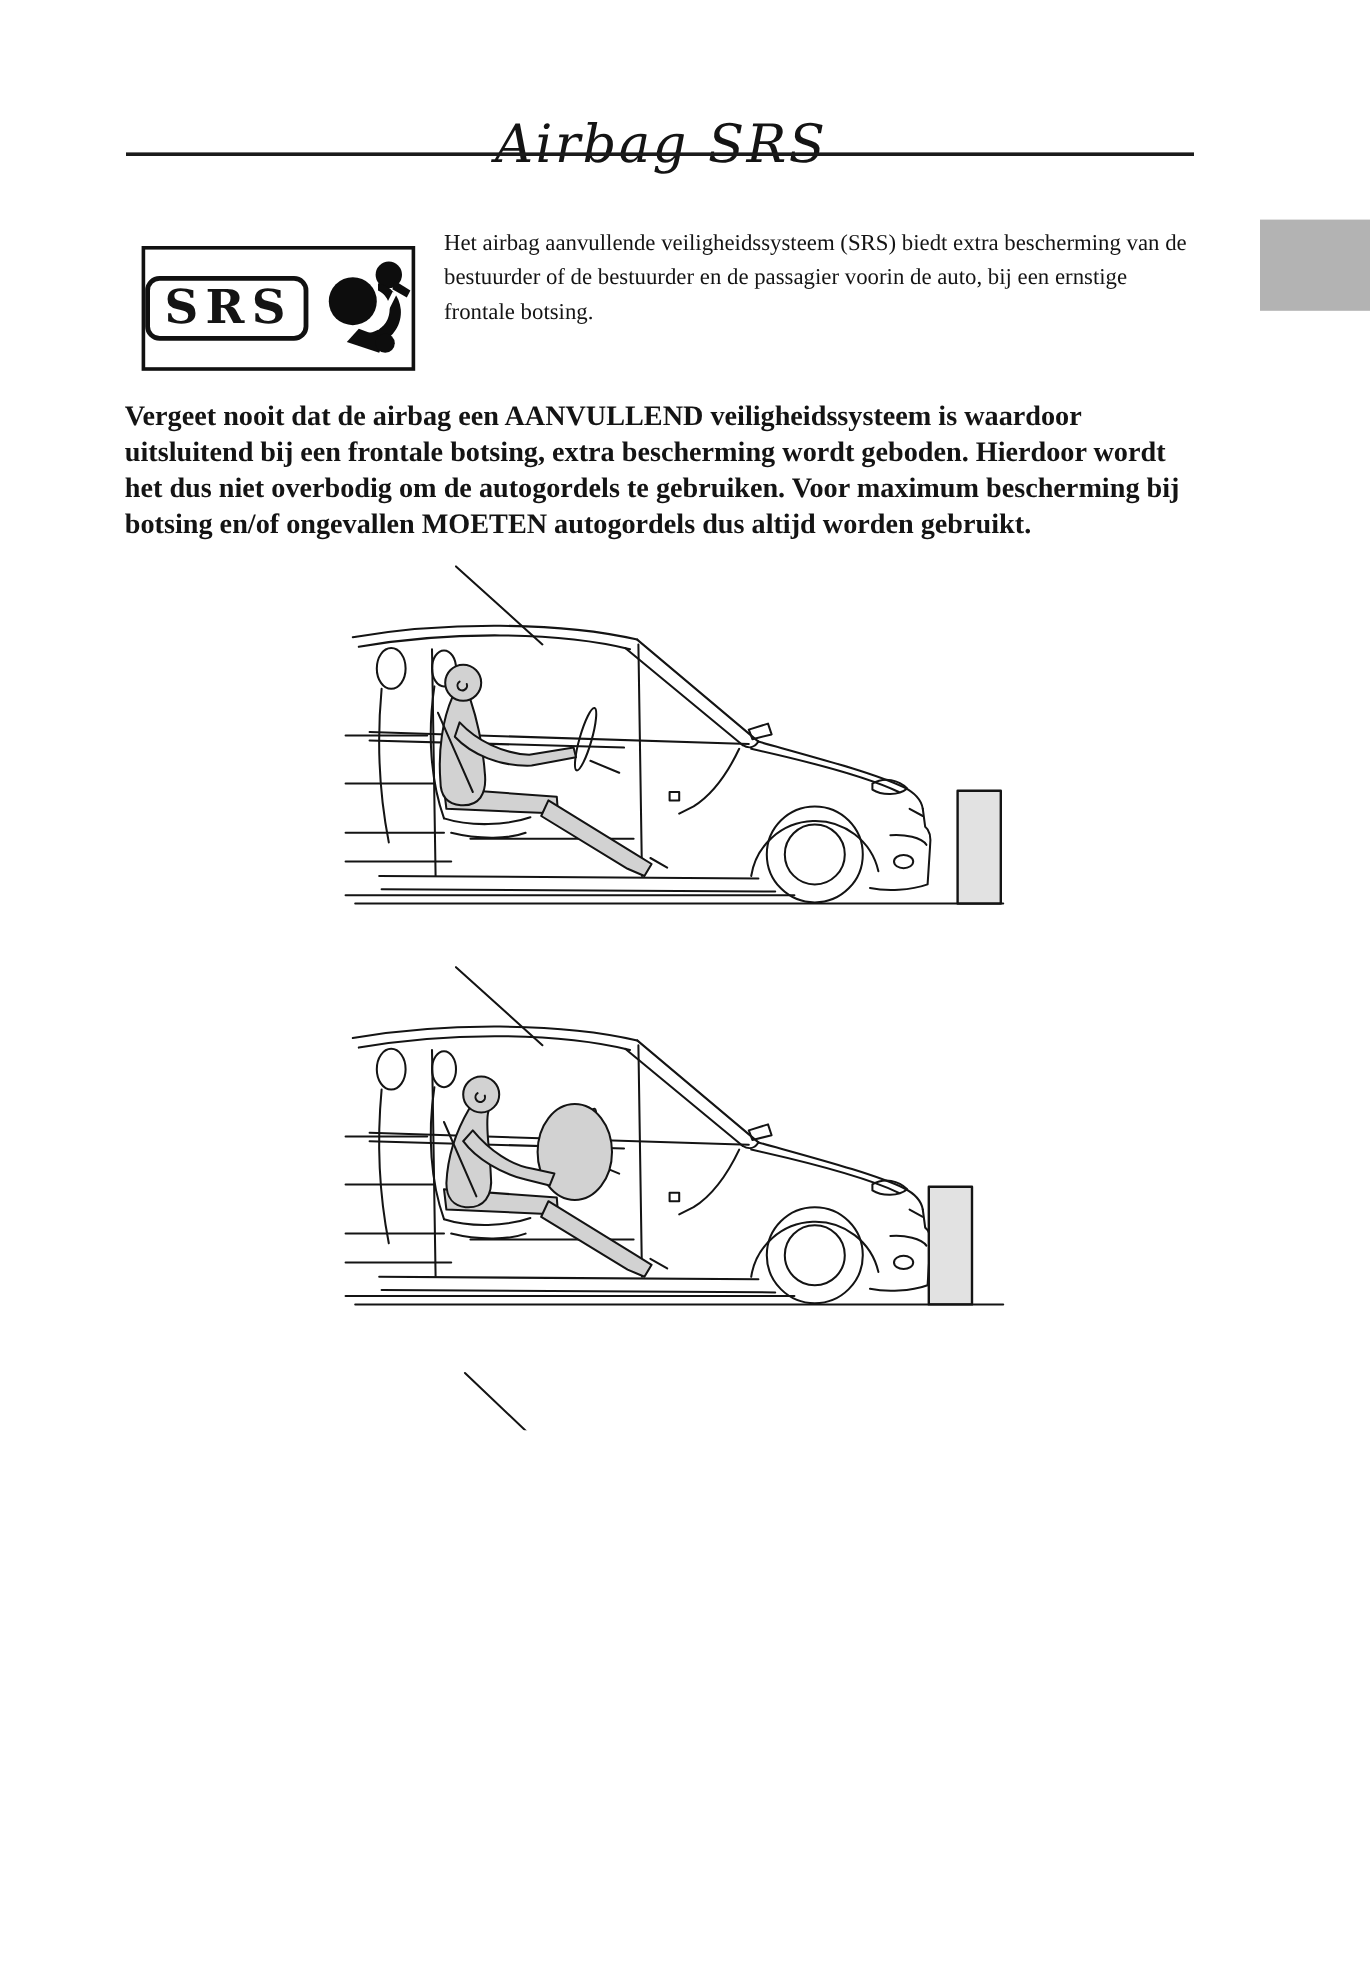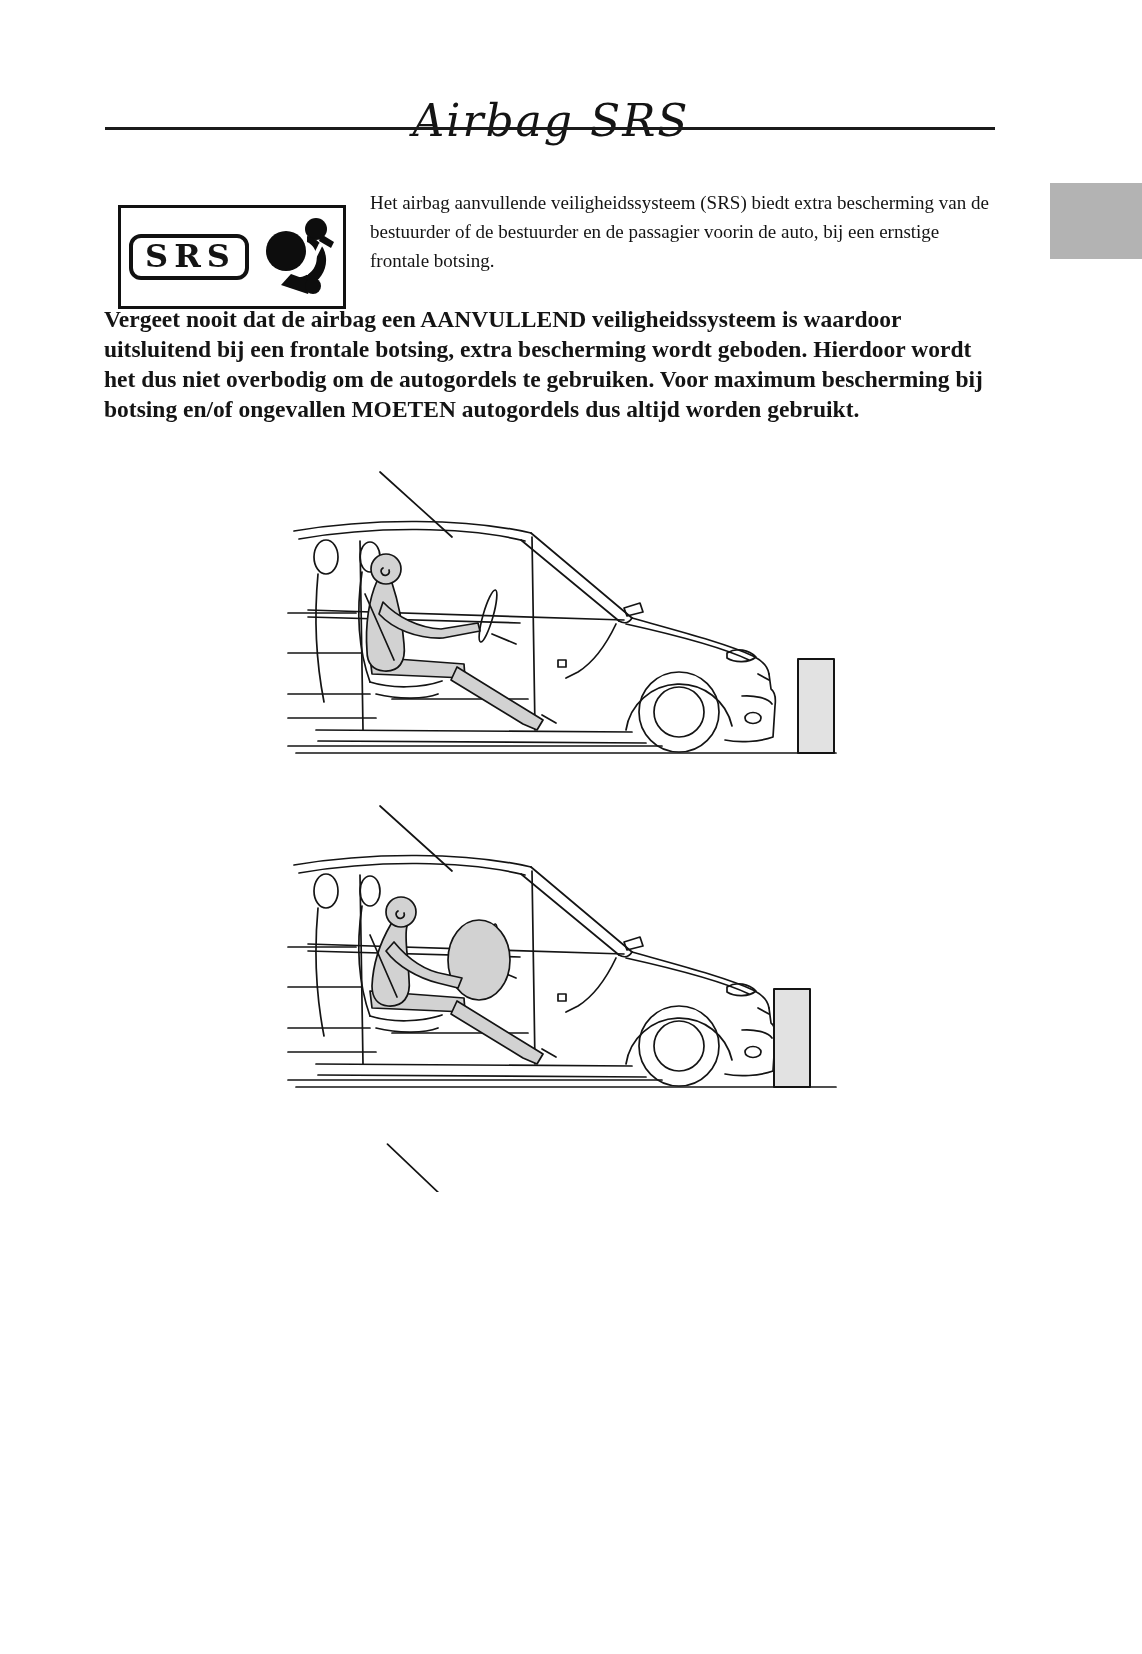--- a/index.html
+++ b/index.html
@@ -18,29 +18,29 @@
   .chapter-tab{
     position:absolute;left:1050px;top:183px;width:92px;height:76px;background:#b3b3b3;
   }
   .srs-box{
     position:absolute;left:118px;top:205px;width:228px;height:104px;
     border:3px solid #111;box-sizing:border-box;
     display:flex;align-items:center;justify-content:center;gap:12px;background:#fff;
   }
   .srs-label{
     border:4px solid #111;border-radius:12px;padding:1px 9px 2px 12px;
-    font-family:"DejaVu Serif",serif;font-weight:bold;font-size:32px;letter-spacing:6px;
+    font-family:"DejaVu Serif",serif;font-weight:bold;font-size:39px;letter-spacing:6px;
     line-height:1.1;
   }
   .intro{
     position:absolute;left:370px;top:188px;width:632px;margin:0;
     font-size:19px;line-height:29px;
   }
   .warning{
-    position:absolute;left:104px;top:304px;width:900px;margin:0;
+    position:absolute;left:104px;top:332px;width:900px;margin:0;
     font-weight:bold;font-size:23.5px;line-height:30px;
   }
   .figures{position:absolute;left:280px;top:445px;width:572px;}
   .figure{width:570px;line-height:0;}
   .figure svg{display:block;}
   #fig2{margin-top:22px;}
   #fig3{margin-top:14px;}
   .fig-code{
     margin-top:8px;text-align:right;padding-right:42px;line-height:normal;
     font-family:"DejaVu Sans","Liberation Sans",sans-serif;

